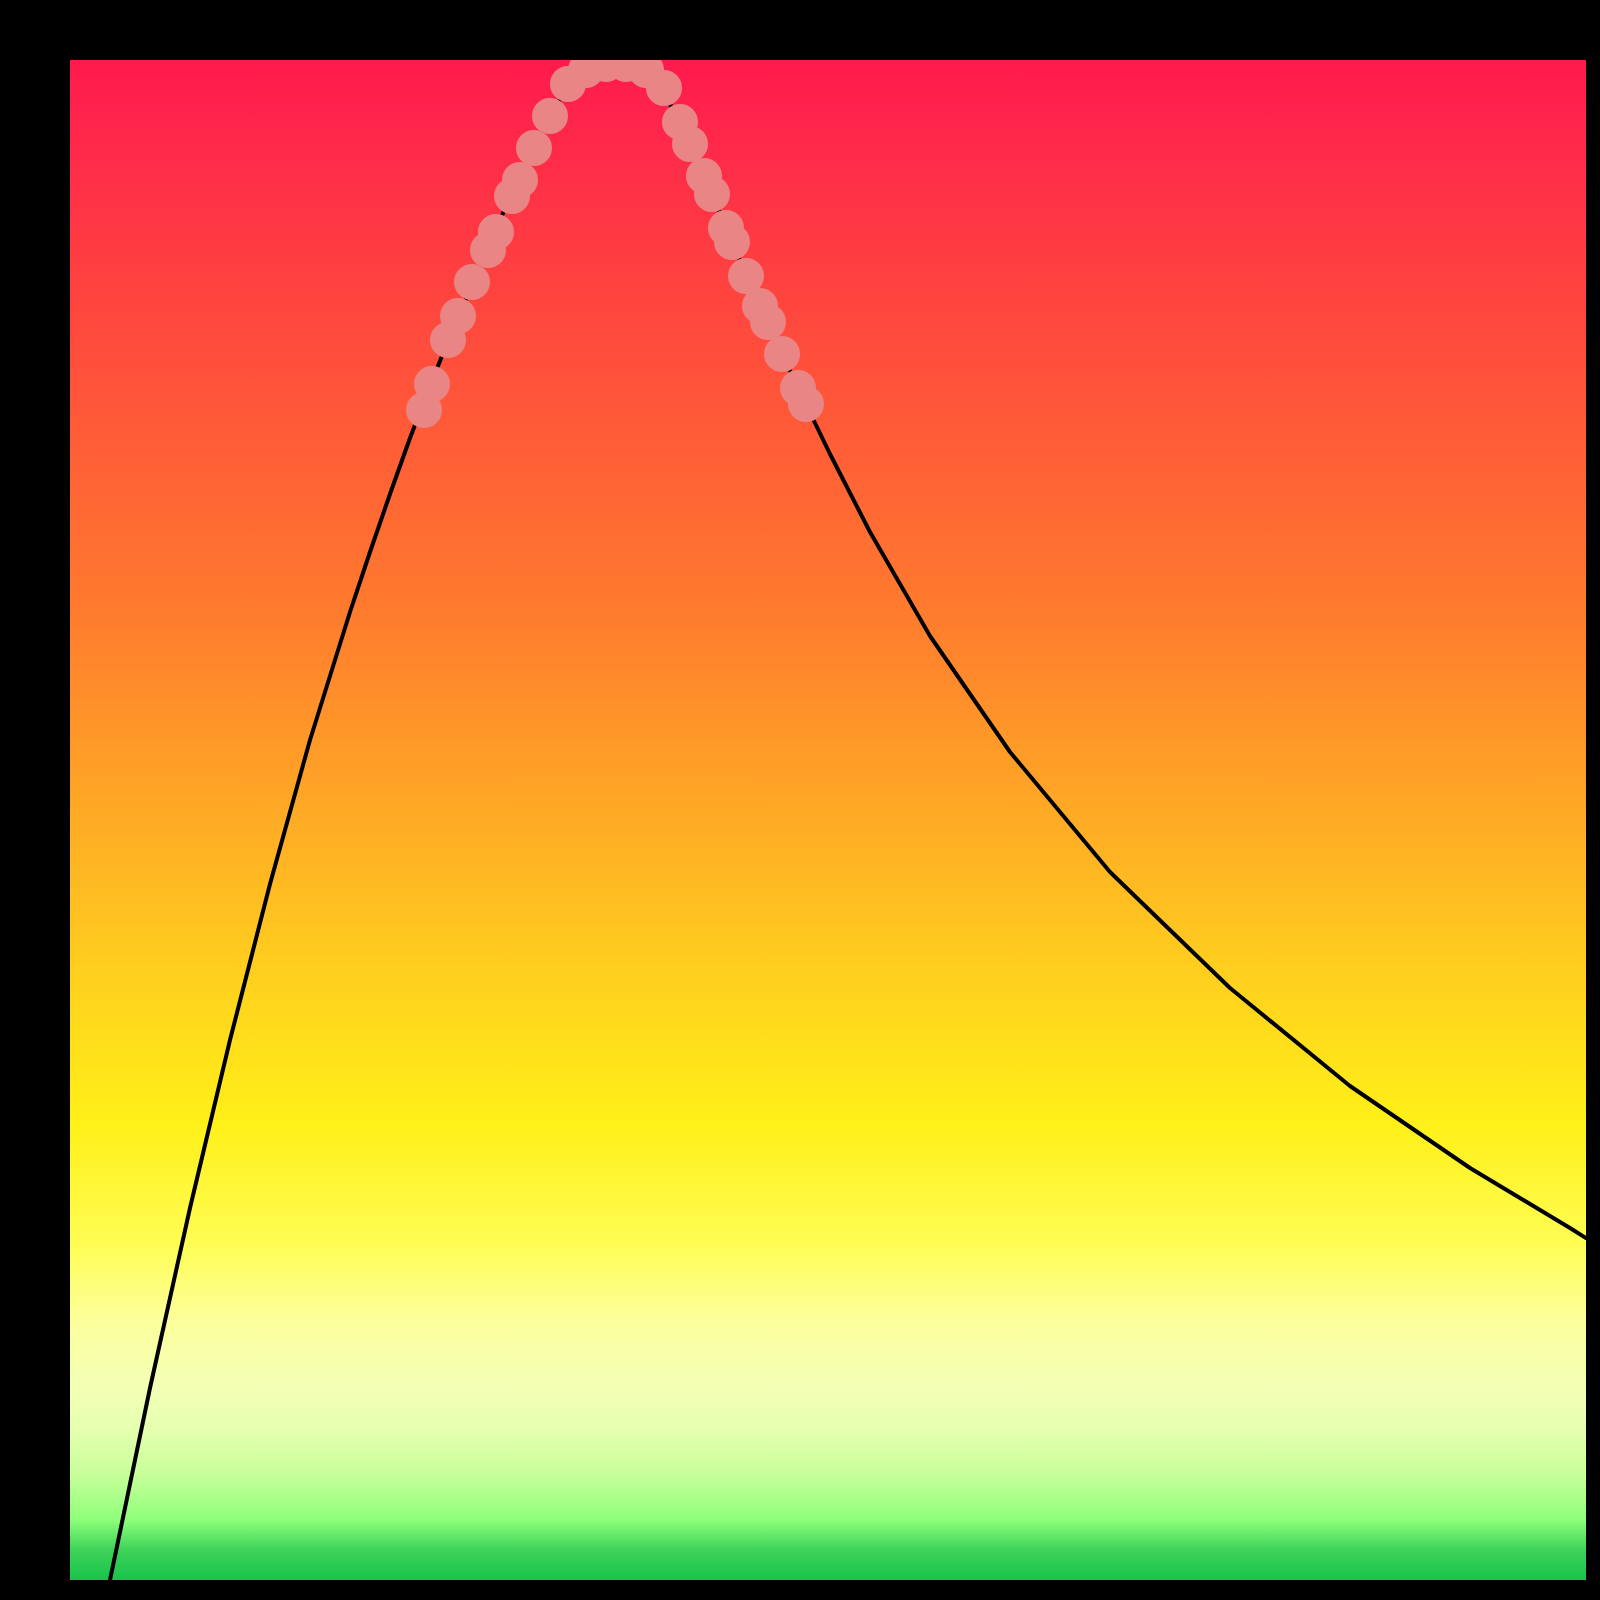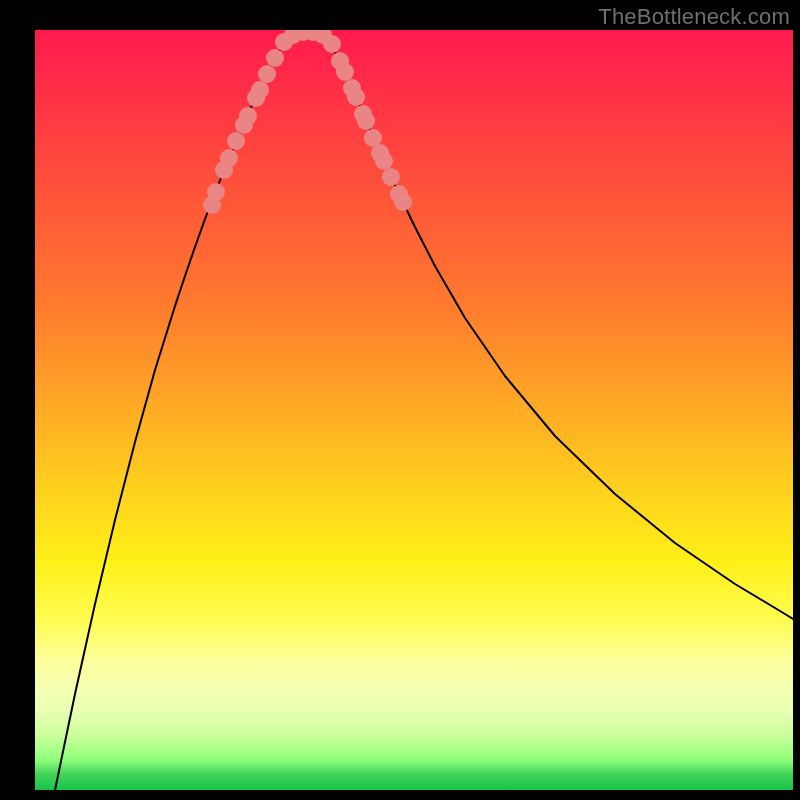--- a/index.html
+++ b/index.html
@@ -58,21 +58,20 @@
     position: absolute;
     left: 0;
     top: 0;
   }
 </style>
 </head>
 <body>
 
 <div class="stage">
 
-  <div class="watermark">TheBottleneck.com</div>
 
   <div class="plot">
     <svg class="curves" width="758" height="760" viewBox="0 0 758 760">
       <g id="series-group" fill="none" stroke="#000" stroke-width="2.0" stroke-linecap="round" stroke-linejoin="round">
           <polyline points="20,760 40,664 60,574 80,490 100,412 120,340 140,276 150,246 160,217 170,189 180,163 190,138 200,115 210,92 218,73 226,56 234,40 242,25 250,11"></polyline>
           <polyline points="295,11 300,22 308,38 316,56 324,74 332,93 340,112 350,134 365,166 380,197 400,236 430,288 470,346 520,406 580,464 640,513 700,554 750,584 758,589"></polyline>
           <polyline points="250,11 258,5 266,2 274,1 282,2 290,6 295,11"></polyline>
         </g>
       <g id="marker-group">
           <circle cx="177" cy="175" r="9" fill="#e98584"></circle>

